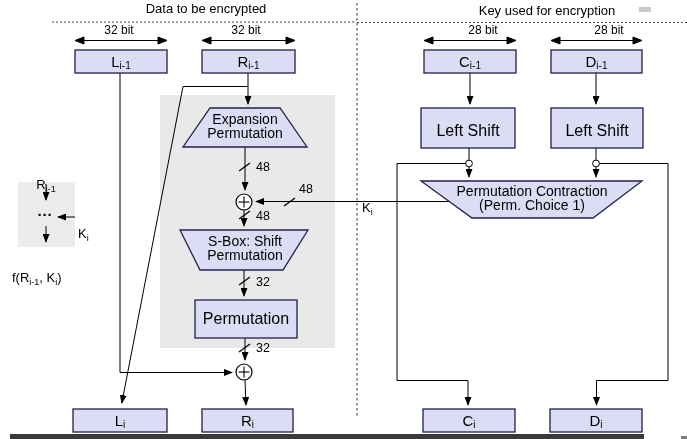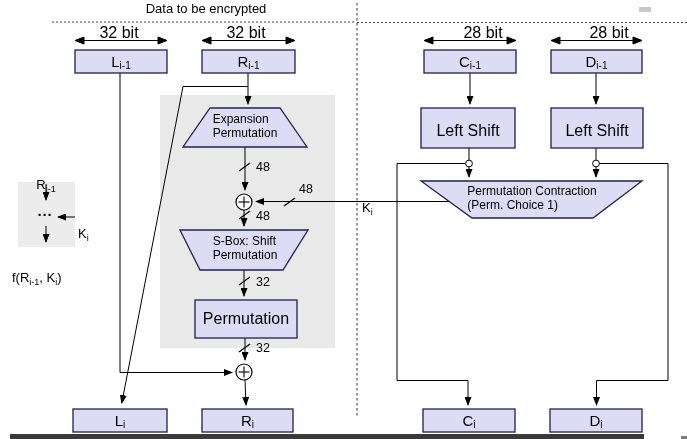--- a/index.html
+++ b/index.html
@@ -2,24 +2,24 @@
 <html><head>
 <meta charset="utf-8">
 <style>
   html,body{margin:0;padding:0;background:#fff;}
   .stage{position:relative;width:687px;height:439px;background:#ffffff;overflow:hidden;
          font-family:"Liberation Sans",sans-serif;color:#000;}
   .stage svg{position:absolute;left:0;top:0;}
   .txt{position:absolute;white-space:nowrap;line-height:1.1;}
   .cx{transform:translateX(-50%);}
   .hdr{font-size:13px;}
-  .bits{font-size:16px;}
+  .bits{font-size:12px;}
   .boxlabel{position:absolute;display:flex;align-items:center;justify-content:center;
             font-size:15px;}
-  .blocktxt{font-size:12px;line-height:13.5px;}
+  .blocktxt{font-size:14px;text-align:center;line-height:13.5px;}
   .bigblock{font-size:16px;align-items:center;}
   .wire{font-size:12.5px;}
   .leg{font-size:13px;margin-top:20px;}
   .sb{font-size:10px;position:relative;top:4px;}
   .sbs{font-size:9px;position:relative;top:3px;}
   .dots{font-size:15px;font-weight:bold;letter-spacing:0px;}
 </style>
 </head>
 <body>
 
@@ -127,20 +127,21 @@
 
     <circle cx="469" cy="163.5" r="3.4" fill="#fff" stroke="#000" stroke-width="1"></circle>
     <circle cx="596" cy="163.5" r="3.4" fill="#fff" stroke="#000" stroke-width="1"></circle>
 
     <rect x="10" y="434" width="634" height="5" fill="#3a3a3a"></rect>
     <rect x="681" y="436" width="6" height="3" fill="#7a7a7a"></rect>
     <rect x="639" y="7" width="12" height="5" fill="#c9c9c9"></rect>
   </svg>
 
   <div class="txt hdr cx" style="left:206px;top:2px;">Data to be encrypted</div>
+  <div class="txt hdr cx" style="left:547px;top:4px;">Key used for encryption</div>
 
   <div class="txt bits cx" style="left:119px;top:24px;">32 bit</div>
   <div class="txt bits cx" style="left:246px;top:24px;">32 bit</div>
   <div class="txt bits cx" style="left:483px;top:24px;">28 bit</div>
   <div class="txt bits cx" style="left:609px;top:24px;">28 bit</div>
 
   <div class="boxlabel" style="left:75px;top:50px;width:92px;height:23px;">
       <span>L</span>
       <span class="sb">i-1</span>
     </div>

